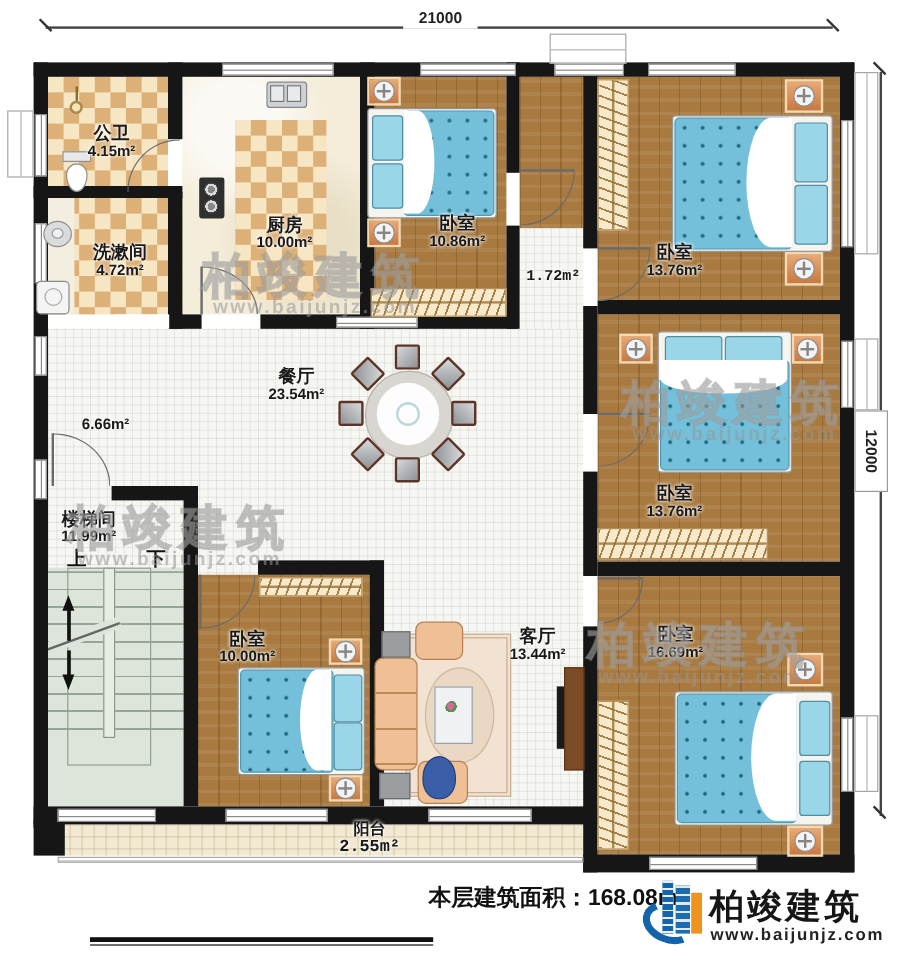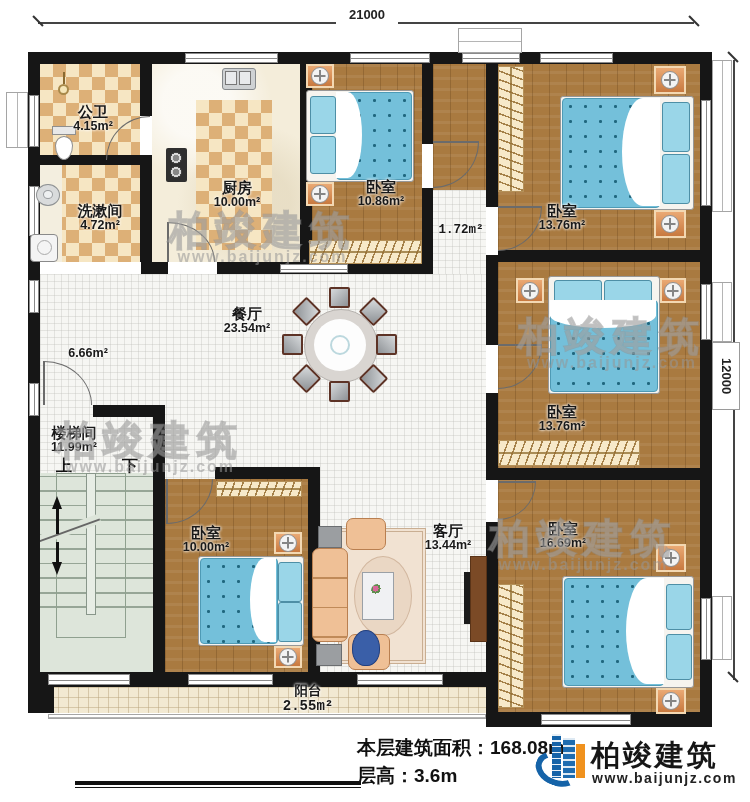--- a/index.html
+++ b/index.html
@@ -348,23 +348,20 @@
   <div class="dimline" style="left:733px;top:60px;width:1.5px;height:620px;"></div>
   <div class="tick" style="left:726px;top:56px;transform:rotate(45deg);"></div>
   <div class="tick" style="left:726px;top:676px;transform:rotate(45deg);"></div>
   <div class="dimtext dimtext-v" style="left:712px;top:342px;width:26px;height:66px;">12000</div>
 
   <div class="abs" style="left:75px;top:781px;width:286px;height:3.5px;background:#111;"></div>
   <div class="abs" style="left:75px;top:787px;width:286px;height:1.2px;background:#111;"></div>
   <div class="tb-row" style="left:357px;top:735px;">
     <span>本层建筑面积：</span><span>168.08m²</span>
   </div>
-  <div class="tb-row" style="left:357px;top:763px;">
-    <span>层高：</span><span>3.6m</span>
-  </div>
 
   <div class="abs" style="left:533px;top:728px;width:212px;height:70px;">
     <div class="abs" style="left:2px;top:24px;width:46px;height:34px;border:6px solid #1563a8;border-top-color:transparent;border-right-color:transparent;border-radius:50%;transform:rotate(20deg);box-sizing:border-box;"></div>
     <div class="abs" style="left:19px;top:6px;width:9px;height:44px;background:#1563a8;background-image:repeating-linear-gradient(to bottom,rgba(255,255,255,.9) 0 1.5px,transparent 1.5px 6px);"></div>
     <div class="abs" style="left:30px;top:10px;width:12px;height:40px;background:#1e6cb0;background-image:repeating-linear-gradient(to bottom,rgba(255,255,255,.85) 0 2px,transparent 2px 7px);"></div>
     <div class="abs" style="left:43px;top:16px;width:9px;height:34px;background:#f0921e;"></div>
     <div class="logo-name" style="left:58px;top:8px;">柏竣建筑</div>
     <div class="logo-site" style="left:59px;top:42px;">www.baijunjz.com</div>
   </div>
 

